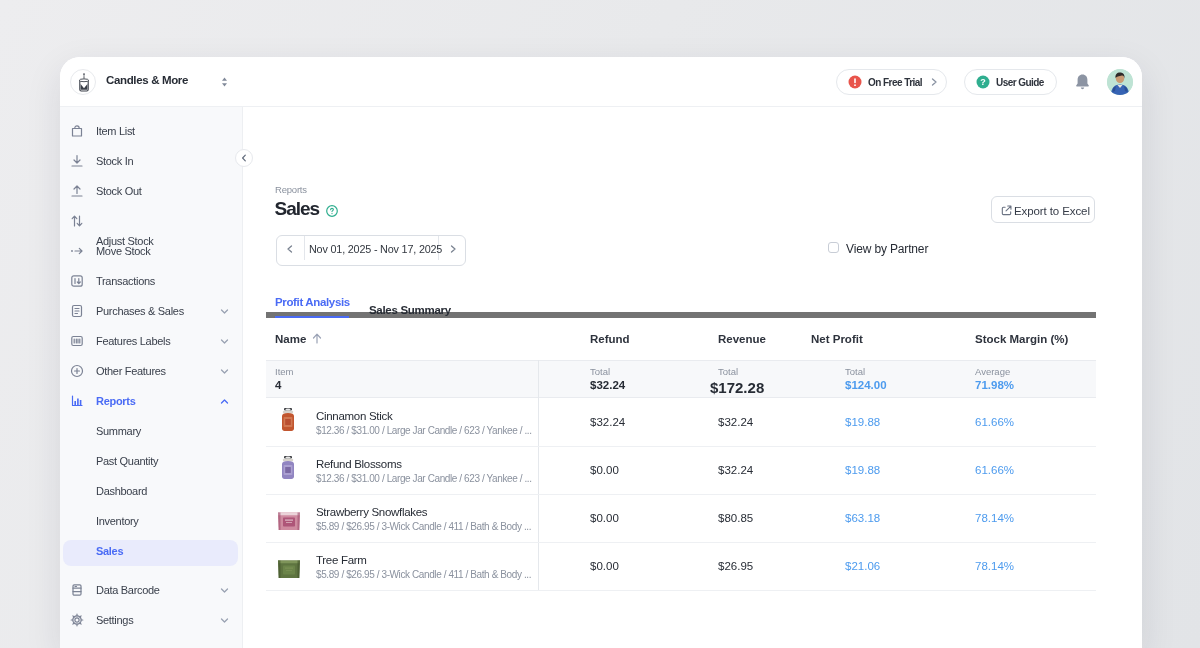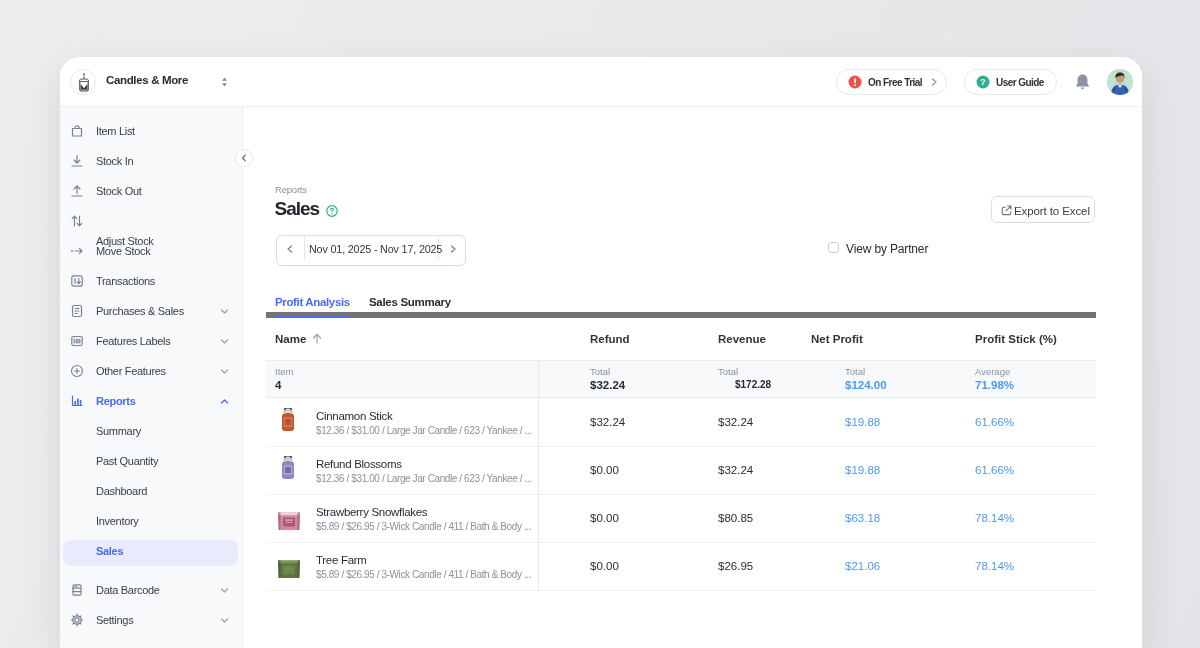--- a/index.html
+++ b/index.html
@@ -34,21 +34,21 @@
   .datepick { position:absolute; left:216px; top:178px; width:190px; height:31px; border:1px solid #DADEE4; border-radius:6px; background:#fff; }
   .datepick .d1 { position:absolute; left:26.5px; top:0; width:1px; height:24px; background:#E3E6EB; }
   .datepick .d2 { position:absolute; left:161px; top:0; width:1px; height:24px; background:#E3E6EB; }
   .datepick .dt { position:absolute; left:32px; top:7px; width:129px; text-align:center; font-size:10.8px; color:#32373F; letter-spacing:-0.18px; }
   .search { position:absolute; left:422px; top:178px; width:330px; height:26px; border:1px solid #DADEE4; border-radius:7px; background:#fff; }
   .search span { position:absolute; left:24px; top:7px; font-size:11px; color:#9CA3B0; letter-spacing:-0.25px; }
   .cb { position:absolute; left:768px; top:185px; width:11px; height:11px; border:1px solid #C8CDD6; border-radius:3px; background:#fff; }
   .cblabel { position:absolute; left:786px; top:184.5px; font-size:12px; color:#272C35; letter-spacing:-0.15px; }
   .tabs { position:absolute; left:206px; top:232px; width:830px; height:29px; border-bottom:6px solid #737373; }
   .tab1 { position:absolute; left:9px; top:7px; font-size:11.5px; font-weight:bold; color:#4A6BF5; letter-spacing:-0.35px; }
-  .tab2 { position:absolute; left:103px; top:7px; font-size:11.5px; font-weight:bold; color:#272C35; letter-spacing:-0.3px; }
+  .tab2 { position:absolute; left:103px; top:15px; font-size:11.5px; font-weight:bold; color:#272C35; letter-spacing:-0.3px; }
   .tabline { position:absolute; left:9px; top:27px; width:74px; height:2px; background:#4A6BF5; }
   
   .tbl { position:absolute; left:206px; top:261px; width:830px; }
   .th { position:absolute; font-size:11.5px; font-weight:bold; color:#2E333D; top:15px; }
   .sumrow { position:absolute; left:0; top:42px; width:830px; height:38px; background:#F7F8FA; border-top:1px solid #E9EBEF; border-bottom:1px solid #E9EBEF; }
   .lbl { font-size:9.5px; color:#8A919E; }
   .rowline { position:absolute; left:0; width:830px; height:1px; background:#EEF0F3; }
   .vline { position:absolute; left:272px; top:42px; width:1px; height:230px; background:#E5E8EC; }
   .rname { position:absolute; left:50px; font-size:11.5px; color:#272C35; letter-spacing:-0.3px; }
   .rsub { position:absolute; left:50px; font-size:10px; color:#8A919E; letter-spacing:-0.4px; }
@@ -270,28 +270,28 @@
   </div>
 
   <div class="tbl" id="tbl">
     <div class="th" style="left:9px;">Name</div>
     <svg class="abs" style="left:46px; top:15px;" width="10" height="11" viewBox="0 0 10 11">
         <path d="M5 10 L5 1.5 M1.5 5 L5 1.2 L8.5 5" fill="none" stroke="#9AA2B5" stroke-width="1.2" stroke-linecap="round" stroke-linejoin="round"></path>
       </svg>
     <div class="th" style="left:324px;">Refund</div>
     <div class="th" style="left:452px;">Revenue</div>
     <div class="th" style="left:545px;">Net Profit</div>
-    <div class="th" style="left:709px;">Profit Stick (%)</div>
+    <div class="th" style="left:709px;">Stock Margin (%)</div>
     <div class="sumrow"></div>
     <div class="abs lbl" style="left:9px; top:48px;">Item</div>
     <div class="abs" style="left:9px; top:61px; font-size:11.5px; font-weight:bold; color:#272C35;">4</div>
     <div class="abs lbl" style="left:324px; top:48px;">Total</div>
     <div class="abs" style="left:324px; top:61px; font-size:11.5px; font-weight:bold; color:#272C35;">$32.24</div>
     <div class="abs lbl" style="left:452px; top:48px;">Total</div>
-    <div class="abs" style="left:469px; top:61px; font-size:10px; font-weight:bold; color:#272C35;">$172.28</div>
+    <div class="abs" style="left:444px; top:61px; font-size:15px; font-weight:bold; color:#272C35;">$172.28</div>
     <div class="abs lbl" style="left:579px; top:48px;">Total</div>
     <div class="abs" style="left:579px; top:61px; font-size:11.5px; font-weight:bold; color:#4D9BEE;">$124.00</div>
     <div class="abs lbl" style="left:709px; top:48px;">Average</div>
     <div class="abs" style="left:709px; top:61px; font-size:11.5px; font-weight:bold; color:#4D9BEE;">71.98%</div>
     <div class="vline"></div>
     <div id="rows">
         <div class="rowline" style="top:128px;"></div>
         <div class="thumb" style="left:15px; top:90px;"><svg width="14" height="23" viewBox="0 0 14 23">
             <rect x="3" y="0" width="8" height="2.6" rx="1" fill="#3A3C40"></rect>
             <ellipse cx="7" cy="1.4" rx="2.6" ry="1" fill="#E6E6E6"></ellipse>

